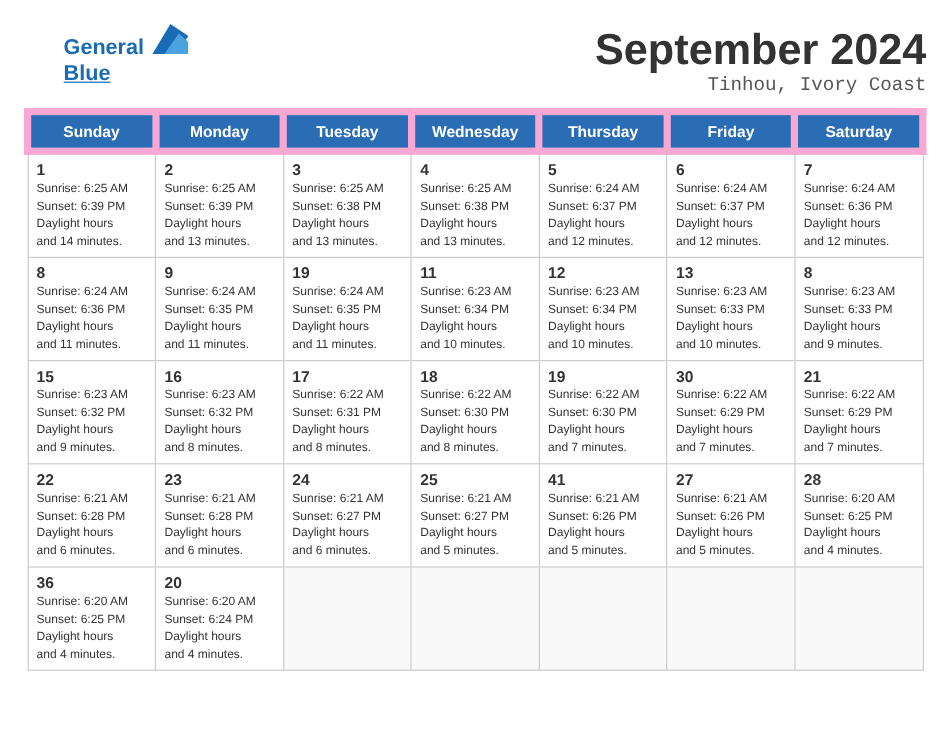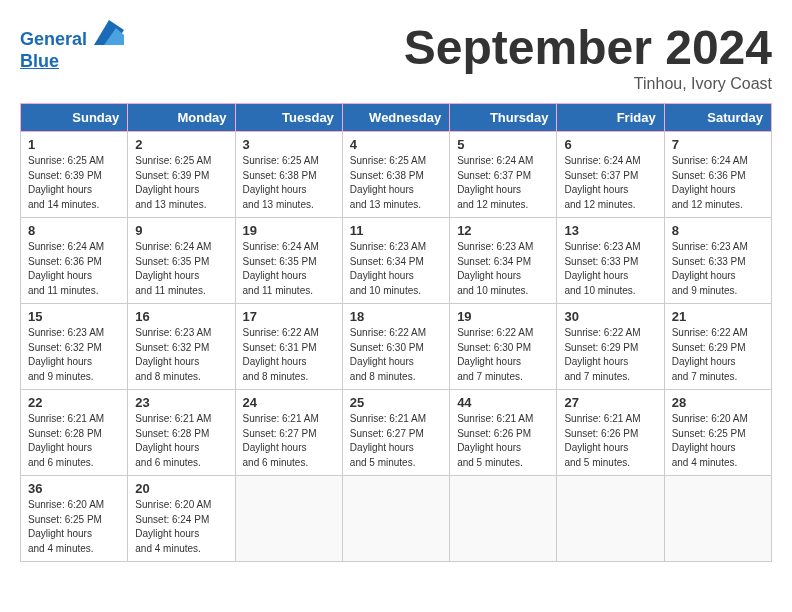--- a/index.html
+++ b/index.html
@@ -12,60 +12,62 @@
     }
     .header {
       display: flex;
       justify-content: space-between;
       align-items: flex-start;
       margin-bottom: 10px;
     }
     .logo {
       display: flex;
       align-items: center;
+      margin-left: 33px;
     }
     .logo-text {
       font-size: 18px;
       font-weight: bold;
       color: #333;
       line-height: 1.2;
     }
     .logo-text span {
       color: #1a6bb5;
     }
     .logo-icon {
       width: 30px;
       height: 25px;
       margin-left: 2px;
     }
     .title-section {
       text-align: right;
     }
     .month-title {
-      font-size: 48px;
+      font-size: 36px;
       font-weight: bold;
       color: #333;
     }
     .location {
       font-size: 16px;
       color: #555;
+      font-family: Liberation Mono, monospace;
     }
     table {
       width: 100%;
       border-collapse: collapse;
       table-layout: fixed;
     }
     th {
       background-color: #2a6db5;
       color: #fff;
-      text-align: right;
+      text-align: center;
       padding: 6px 8px;
       font-size: 13px;
       font-weight: bold;
-      border: 1px solid #f9a8d4;
+      border: 6px solid #f9a8d4;
     }
     td {
       border: 1px solid #ccc;
       vertical-align: top;
       padding: 5px 7px;
       font-size: 10.5px;
       color: #333;
       height: 80px;
     }
     td.empty {
@@ -223,21 +225,21 @@
         </td>
         <td>
           <span class="day-num">24</span>
 <div class="cell-info">Sunrise: 6:21 AM<br>Sunset: 6:27 PM<br>Daylight hours<br>and 6 minutes.</div>
         </td>
         <td>
           <span class="day-num">25</span>
 <div class="cell-info">Sunrise: 6:21 AM<br>Sunset: 6:27 PM<br>Daylight hours<br>and 5 minutes.</div>
         </td>
         <td>
-          <span class="day-num">44</span>
+          <span class="day-num">41</span>
 <div class="cell-info">Sunrise: 6:21 AM<br>Sunset: 6:26 PM<br>Daylight hours<br>and 5 minutes.</div>
         </td>
         <td>
           <span class="day-num">27</span>
 <div class="cell-info">Sunrise: 6:21 AM<br>Sunset: 6:26 PM<br>Daylight hours<br>and 5 minutes.</div>
         </td>
         <td>
           <span class="day-num">28</span>
 <div class="cell-info">Sunrise: 6:20 AM<br>Sunset: 6:25 PM<br>Daylight hours<br>and 4 minutes.</div>
         </td>

